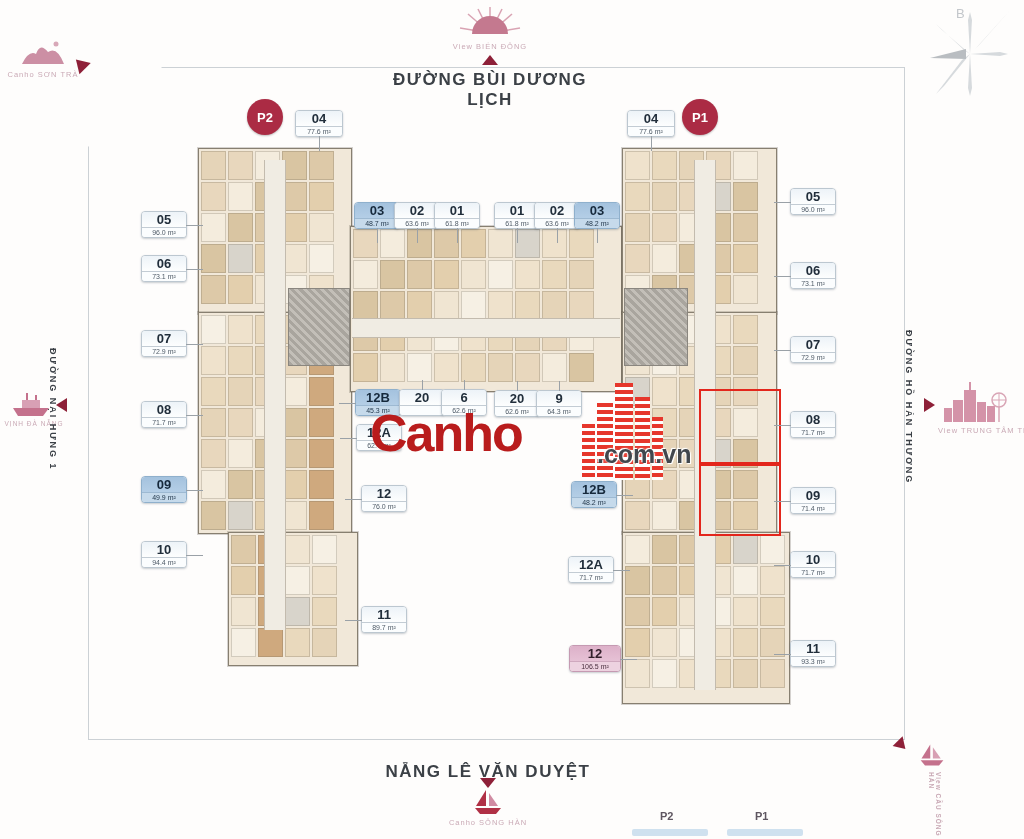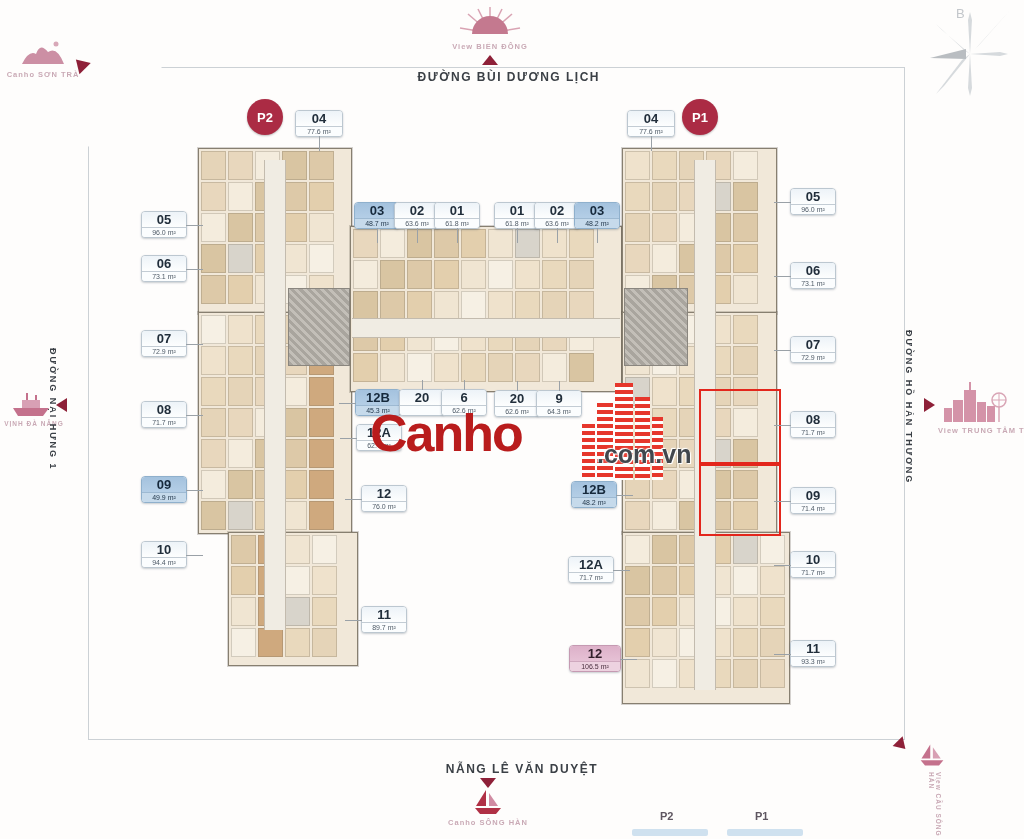--- a/index.html
+++ b/index.html
@@ -43,25 +43,25 @@
   .leader-left{right:100%;top:50%;width:17px;height:1px;}
   .leader-down{left:50%;top:100%;width:1px;height:15px;}
   .leader-up{left:50%;bottom:100%;width:1px;height:10px;}
 
   
   .pmark{position:absolute;width:36px;height:36px;border-radius:50%;background:#ab2b44;
     color:#fff;font-weight:700;font-size:13px;display:flex;align-items:center;justify-content:center;
     z-index:7;box-shadow:0 1px 2px rgba(0,0,0,.25);}
 
   
-  .street{position:absolute;color:#3b4046;font-weight:700;font-size:12px;letter-spacing:1.5px;
-    text-align:right;z-index:2;}
+  .street{position:absolute;color:#3b4046;font-weight:700;font-size:17px;letter-spacing:1.5px;
+    text-align:center;z-index:2;}
   .street-v{position:absolute;color:#3b4046;font-weight:700;font-size:9px;letter-spacing:2px;
     writing-mode:vertical-rl;z-index:2;}
-  .view-label{position:absolute;color:#c9a9b5;font-weight:700;font-size:7.5px;letter-spacing:1px;
+  .view-label{position:absolute;color:#c9a9b5;font-weight:400;font-size:7.5px;letter-spacing:1px;
     text-align:center;z-index:2;}
   .view-label-v{position:absolute;color:#c9a9b5;font-weight:700;font-size:6.5px;letter-spacing:1px;
     writing-mode:vertical-rl;z-index:2;}
 
   
   .tri{position:absolute;width:0;height:0;z-index:2;}
   .tri-up{border-left:8px solid transparent;border-right:8px solid transparent;border-bottom:10px solid #8e2038;}
   .tri-down{border-left:8px solid transparent;border-right:8px solid transparent;border-top:10px solid #8e2038;}
   .tri-left{border-top:7px solid transparent;border-bottom:7px solid transparent;border-right:11px solid #8e2038;}
   .tri-right{border-top:7px solid transparent;border-bottom:7px solid transparent;border-left:11px solid #8e2038;}

